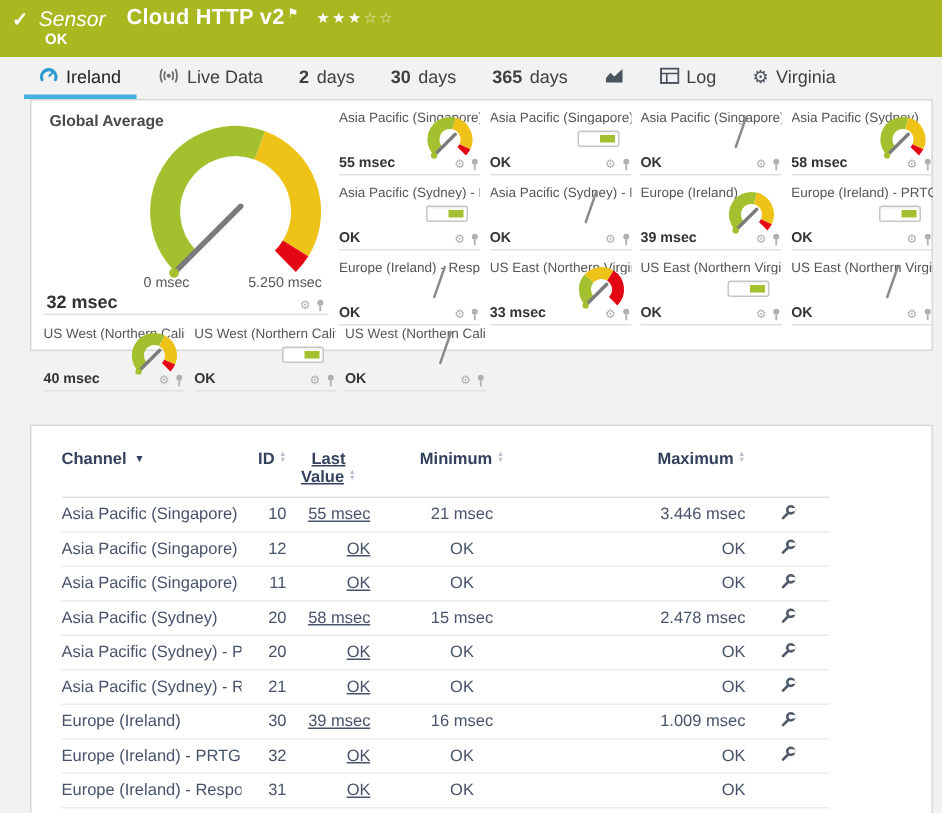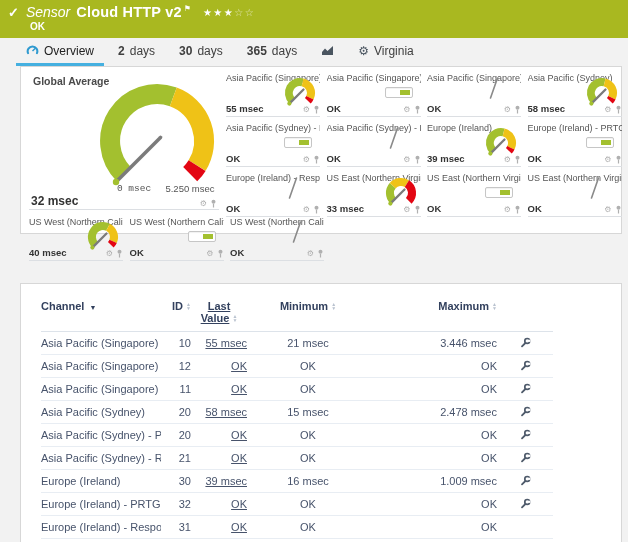--- a/index.html
+++ b/index.html
@@ -10,21 +10,21 @@
   }
   .page{position:relative;width:628px;height:542px;overflow:hidden;}
 
   
   .sensor-header{
     height:38px;background:var(--header-bg,#a9b820);color:#fff;
     padding:4px 8px 0 8px;box-sizing:border-box;
   }
   .h-line1{display:flex;align-items:center;}
   .check{font-size:13px;font-weight:bold;margin-right:7px;}
-  .kind{font-style:italic;font-size:14px;margin-right:6px;}
+  .kind{font-style:italic;font-size:14px;margin-right:14px;}
   .s-title{font-size:14.5px;font-weight:bold;letter-spacing:.2px;}
   .flag{font-size:8px;vertical-align:top;position:relative;top:-4px;margin-left:2px;}
   .stars{margin-left:12px;font-size:10px;letter-spacing:1.5px;}
   .star.f{color:#ffffff;}
   .star.e{color:rgba(255,255,255,.65);}
   .h-status{margin-left:22px;font-size:10px;font-weight:bold;margin-top:1px;}
 
   
   .tabs{display:flex;align-items:stretch;height:28px;padding-left:16px;}
   .tab{
@@ -43,21 +43,21 @@
     border:1px solid #d7d7d7;box-sizing:border-box;
   }
   #gauges-panel{top:66px;height:168px;}
   #table-panel{top:283px;height:262px;}
 
   
   .main-tile{position:absolute;left:8px;top:4px;width:190px;height:138px;border-bottom:1px solid #dcdfe3;}
   .main-title{font-size:10.5px;font-weight:bold;color:#4a4a4a;padding:4px 0 0 4px;}
   #main-gauge{position:absolute;left:0;top:10px;width:190px;height:112px;}
   .scale-min,.scale-max{position:absolute;top:112px;font-size:9.5px;color:#555;text-align:center;}
-  .scale-min{left:75px;width:60px;font-family:Liberation Mono, monospace;}
+  .scale-min{left:52px;width:60px;}
   .scale-max{left:128px;width:66px;}
   .main-value{position:absolute;left:2px;bottom:1px;font-size:12px;font-weight:bold;color:#333;}
   .main-icons{position:absolute;right:2px;bottom:1px;display:flex;align-items:center;gap:3px;}
 
   
   .tile{
     position:absolute;width:94px;height:46px;border-bottom:1px solid #dcdfe3;
     box-sizing:border-box;
   }
   .tile-title{font-size:9px;color:#555;white-space:nowrap;overflow:hidden;padding-top:2px;}
@@ -114,40 +114,62 @@
   </header>
 
   <nav class="tabs" id="tabbar">
       <div class="tab active">
         <span class="tab-icon">
           <svg width="13" height="13" viewBox="0 0 14 14">
             <path d="M2.2 9.8 A5.2 5.2 0 1 1 11.8 9.8" fill="none" stroke="#2f9ad0" stroke-width="2.2" stroke-linecap="round"></path>
             <line x1="7" y1="7.6" x2="10.1" y2="4.5" stroke="#2f9ad0" stroke-width="1.6"></line>
           </svg>
         </span>
-        <span class="tab-label">Overview</span>
+        <span class="tab-label">Ireland</span>
+      </div>
+      <div class="tab">
+        <span class="tab-icon">
+          <svg width="15" height="11" viewBox="0 0 15 11">
+            <path d="M3 1 Q1 5.5 3 10" fill="none" stroke="#6b6b6b" stroke-width="1.2"></path>
+            <path d="M5.1 2.6 Q3.9 5.5 5.1 8.4" fill="none" stroke="#6b6b6b" stroke-width="1.1"></path>
+            <path d="M12 1 Q14 5.5 12 10" fill="none" stroke="#6b6b6b" stroke-width="1.2"></path>
+            <path d="M9.9 2.6 Q11.1 5.5 9.9 8.4" fill="none" stroke="#6b6b6b" stroke-width="1.1"></path>
+            <circle cx="7.5" cy="5.5" r="1.4" fill="#6b6b6b"></circle>
+          </svg>
+        </span>
+        <span class="tab-label">Live Data</span>
       </div>
       <div class="tab">
         <span class="num">2</span>
         <span class="tab-label">days</span>
       </div>
       <div class="tab">
         <span class="num">30</span>
         <span class="tab-label">days</span>
       </div>
       <div class="tab">
         <span class="num">365</span>
         <span class="tab-label">days</span>
       </div>
       <div class="tab">
         <span class="tab-icon">
           <svg width="13" height="11" viewBox="0 0 13 11">
             <path d="M1 10 L1 7 4 3.5 6.5 6 12 1 12 10 Z" fill="#4a5560"></path>
           </svg>
         </span>
+      </div>
+      <div class="tab">
+        <span class="tab-icon">
+          <svg width="13" height="11" viewBox="0 0 13 11">
+            <rect x="0.7" y="0.7" width="11.6" height="9.6" fill="none" stroke="#4a5560" stroke-width="1.3"></rect>
+            <line x1="0.7" y1="4" x2="12.3" y2="4" stroke="#4a5560" stroke-width="1.1"></line>
+            <line x1="4.5" y1="4" x2="4.5" y2="10.3" stroke="#4a5560" stroke-width="1.1"></line>
+          </svg>
+        </span>
+        <span class="tab-label">Log</span>
       </div>
       <div class="tab">
         <span class="tab-icon">
           <span class="gear-glyph">⚙</span>
         </span>
         <span class="tab-label">Virginia</span>
       </div>
     </nav>
 
   <section class="panel" id="gauges-panel">

